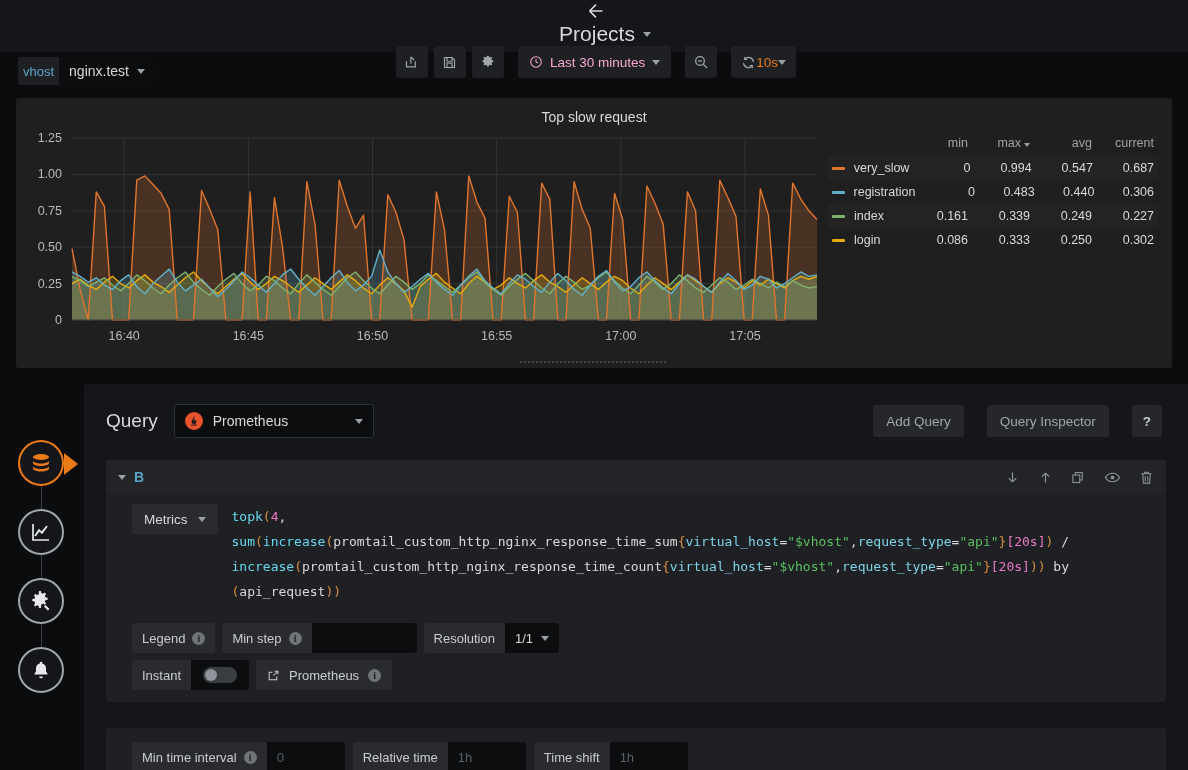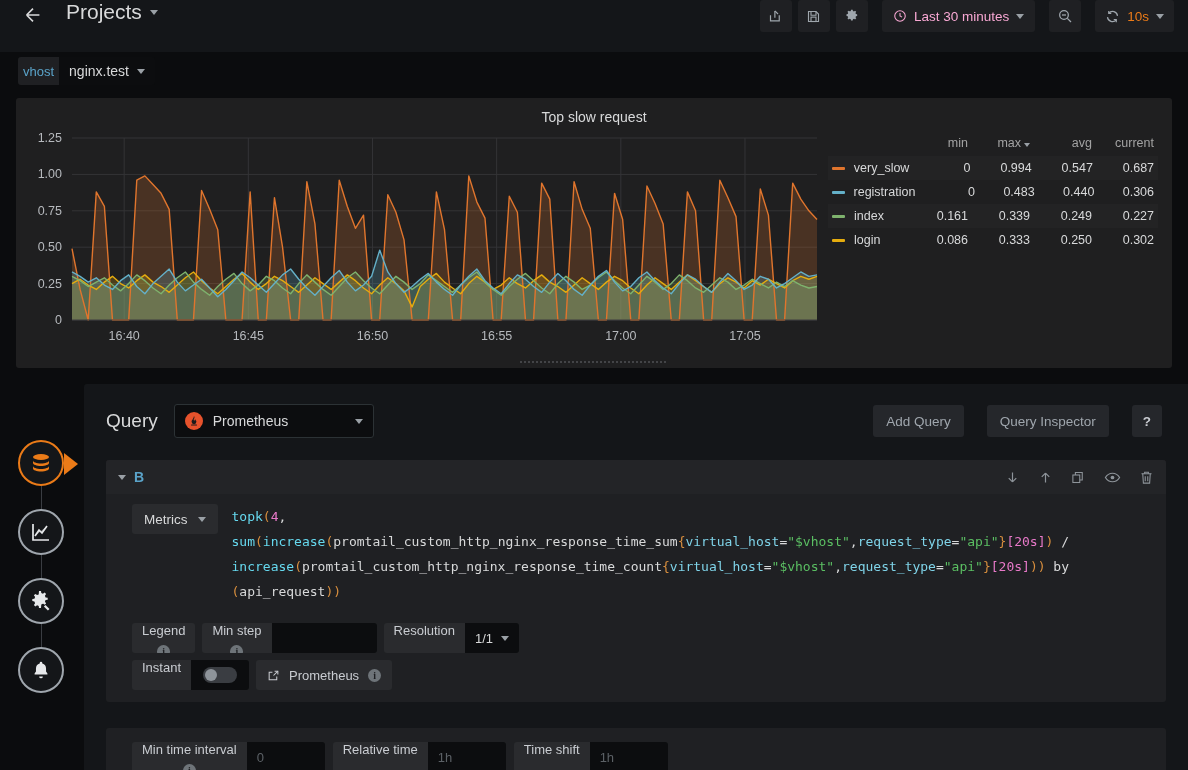--- a/index.html
+++ b/index.html
@@ -7,22 +7,22 @@
     width: 1188px; height: 770px;
     background: #0b0c0e;
     font-family: "Liberation Sans", sans-serif;
     color: #d8d9da;
     overflow: hidden;
   }
   .app { position: relative; width: 1188px; height: 770px; }
 
   
   .topnav {
-    height: 52px; display: flex; align-items: flex-start;
-    padding: 0 14px 0 18px; background: #141619;
+    height: 52px; display: flex; align-items: center;
+    padding: 0 14px 0 18px; background: #141619; flex-direction: column;
   }
   .back-arrow {
     width: 30px; height: 30px; display: flex; align-items: center; justify-content: center;
     color: #d8d9da; cursor: pointer;
   }
   .nav-title {
     font-size: 21px; color: #d8d9da; margin-left: 18px;
     display: flex; align-items: center; gap: 8px; cursor: pointer;
   }
   .caret { width: 0; height: 0; border-left: 4px solid transparent; border-right: 4px solid transparent;
@@ -34,21 +34,21 @@
     width: 32px; height: 32px; background: #1f2023; border-radius: 3px;
     display: flex; align-items: center; justify-content: center; cursor: pointer;
     color: #9fa6ad;
   }
   .time-btn {
     height: 32px; background: #1f2023; border-radius: 3px; display: flex; align-items: center;
     gap: 7px; padding: 0 11px; cursor: pointer; font-size: 13.5px; color: #f9a8d4; margin-left: 8px;
   }
   .refresh-btn {
     height: 32px; background: #1f2023; border-radius: 3px; display: flex; align-items: center;
-    gap: 7px; padding: 0 10px; cursor: pointer; font-size: 13.5px; margin-left: 8px;
+    padding: 0 10px; cursor: pointer; font-size: 13.5px; margin-left: 8px;
   }
   .refresh-interval { color: #eb7b18; font-size: 13.5px; }
 
   
   .varbar { height: 38px; display: flex; align-items: center; padding: 0 0 0 18px; background: #0b0c0e; }
   .var-wrap { display: flex; align-items: stretch; height: 28px; border-radius: 3px; overflow: hidden; }
   .var-label {
     background: #1f2023; color: #5aa3c9; font-size: 13px; display: flex; align-items: center;
     padding: 0 5px;
   }
@@ -131,21 +131,21 @@
   .t-label { color: #7fd3e8; }
   .t-str { color: #5bbf63; }
   .t-range { color: #e879c9; }
   .t-op { color: #d8d9da; }
 
   .opt-rows { padding: 12px 0 12px 26px; }
   .opt-row { display: flex; align-items: center; gap: 7px; margin-top: 7px; }
   .field-group { display: flex; align-items: stretch; height: 30px; border-radius: 3px; overflow: hidden; }
   .fg-label {
     background: #2a2b2e; color: #c9ccd1; font-size: 13px; display: flex; align-items: center;
-    gap: 7px; padding: 0 10px; flex-direction: column;
+    gap: 7px; padding: 0 10px;
   }
   .fg-input {
     background: #0c0d0f; border: none; color: #d8d9da; font-size: 13px; padding: 0 10px;
     font-family: "Liberation Sans", sans-serif; outline: none;
   }
   .fg-input::placeholder { color: #5c6166; }
   .fg-select {
     background: #0c0d0f; color: #d8d9da; font-size: 13px; display: flex; align-items: center;
     gap: 8px; padding: 0 10px; cursor: pointer;
   }

